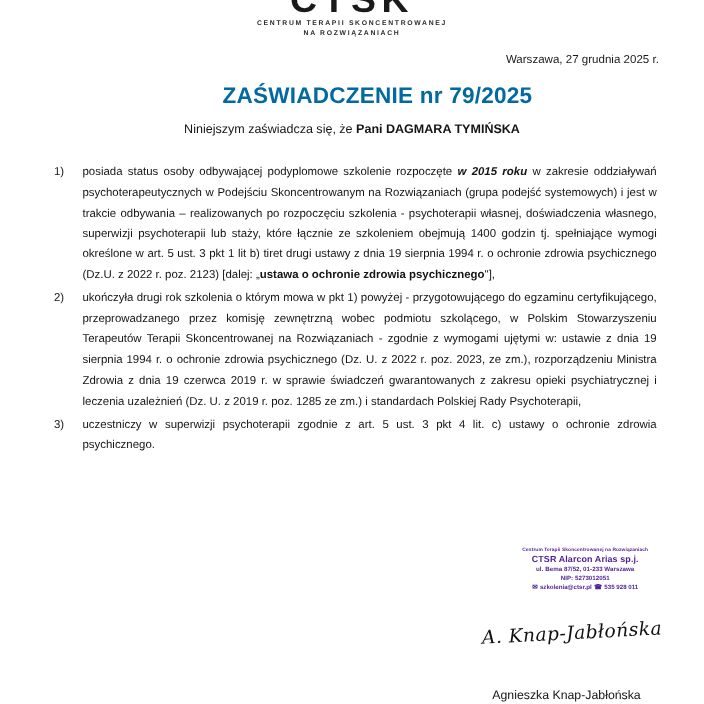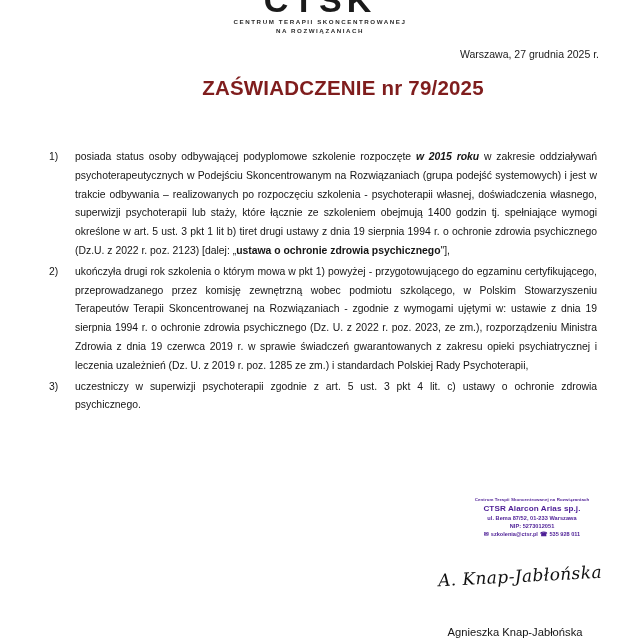--- a/index.html
+++ b/index.html
@@ -63,21 +63,21 @@
   
   .doc-title {
     position: absolute;
     top: 76px;
     left: 0;
     right: 0;
     text-align: center;
     font-size: 20.5px;
     font-weight: 700;
     letter-spacing: 0.2px;
-    color: #7f1d1d;
+    color: #0369a1;
     padding-left: 46px;
   }
 
   
   .lead-line {
     position: absolute;
     top: 112px;
     left: 0;
     right: 0;
     text-align: center;
@@ -207,20 +207,23 @@
   <div class="logo-block">
     <div class="logo-mark">CTSK</div>
     <div class="logo-sub1">CENTRUM TERAPII SKONCENTROWANEJ</div>
     <div class="logo-sub2">NA ROZWIĄZANIACH</div>
   </div>
 
   <div class="place-date">Warszawa, 27 grudnia 2025 r.</div>
 
   <div class="doc-title">ZAŚWIADCZENIE nr 79/2025</div>
 
+  <div class="lead-line">
+    <span>Niniejszym zaświadcza się, że </span><b>Pani DAGMARA TYMIŃSKA</b>
+  </div>
 
   <div class="body-wrap">
     <ol class="clauses">
 
       <li>
         <span class="marker">1)</span>
         <p><span>posiada status osoby odbywającej podyplomowe szkolenie rozpoczęte </span><i class="bi">w 2015 roku</i><span> w zakresie oddziaływań psychoterapeutycznych w Podejściu Skoncentrowanym na Rozwiązaniach (grupa podejść systemowych) i jest w trakcie odbywania – realizowanych po rozpoczęciu szkolenia - psychoterapii własnej, doświadczenia własnego, superwizji psychoterapii lub staży, które łącznie ze szkoleniem obejmują 1400 godzin tj. spełniające wymogi określone w art. 5 ust. 3 pkt 1 lit b) tiret drugi ustawy z dnia 19 sierpnia 1994 r. o ochronie zdrowia psychicznego (Dz.U. z 2022 r. poz. 2123) [dalej: „</span><b class="strong">ustawa o ochronie zdrowia psychicznego</b><span>"],</span></p>
       </li>
 
       <li>

